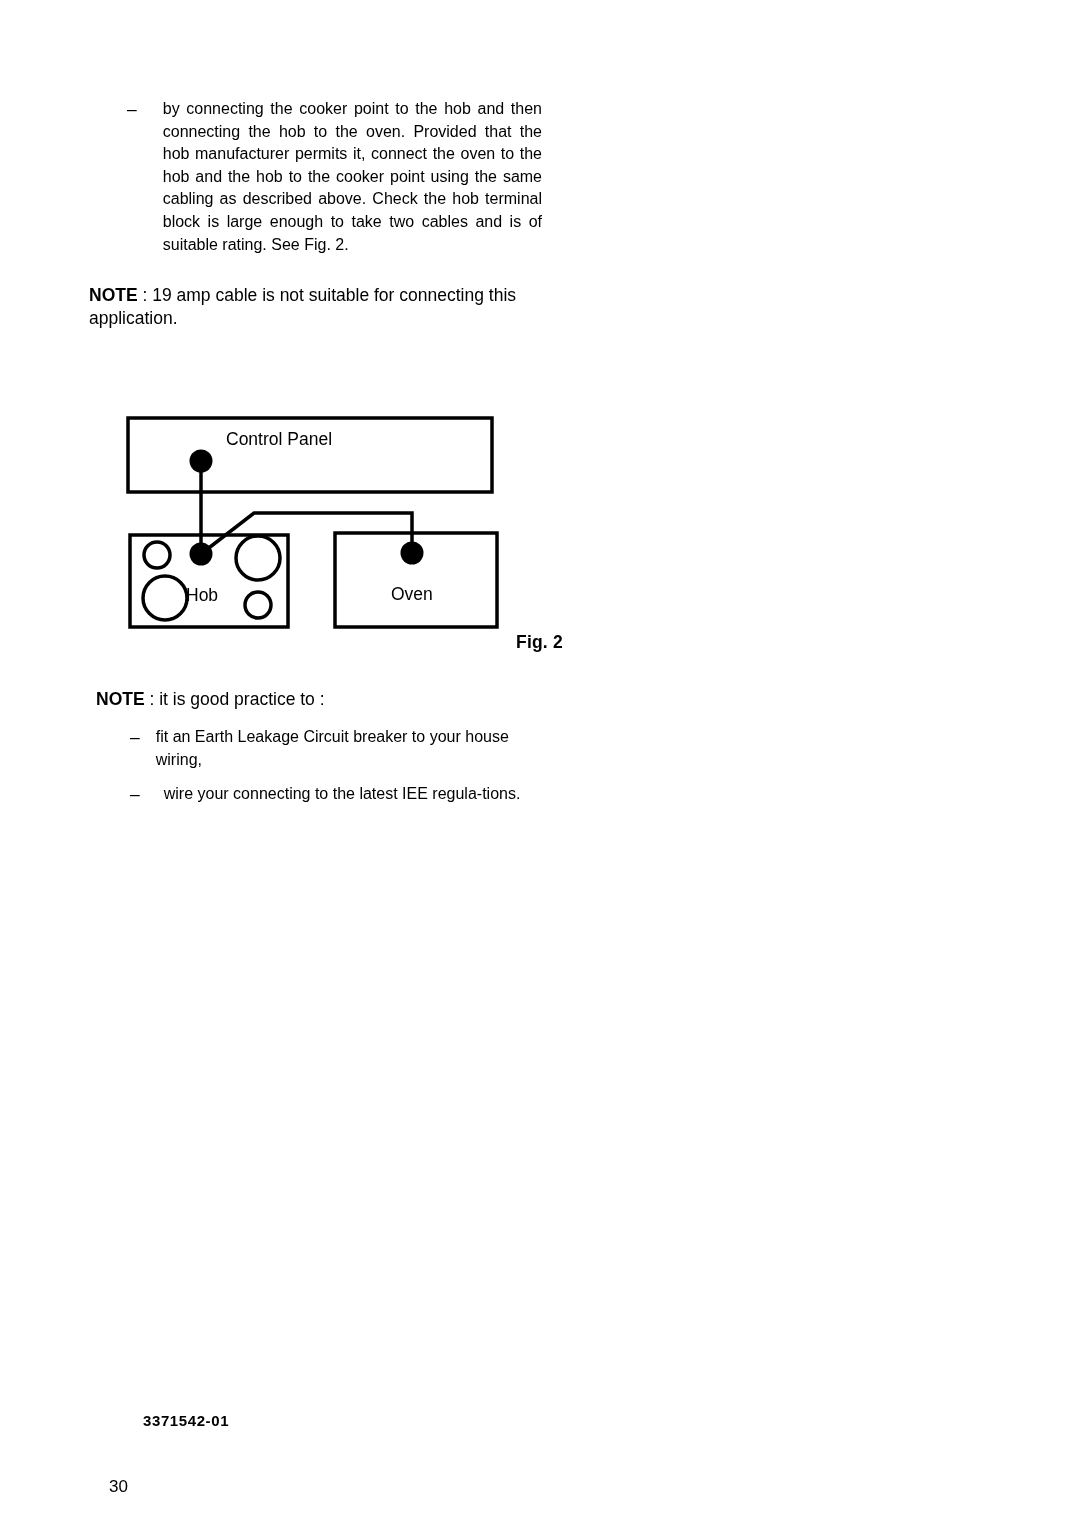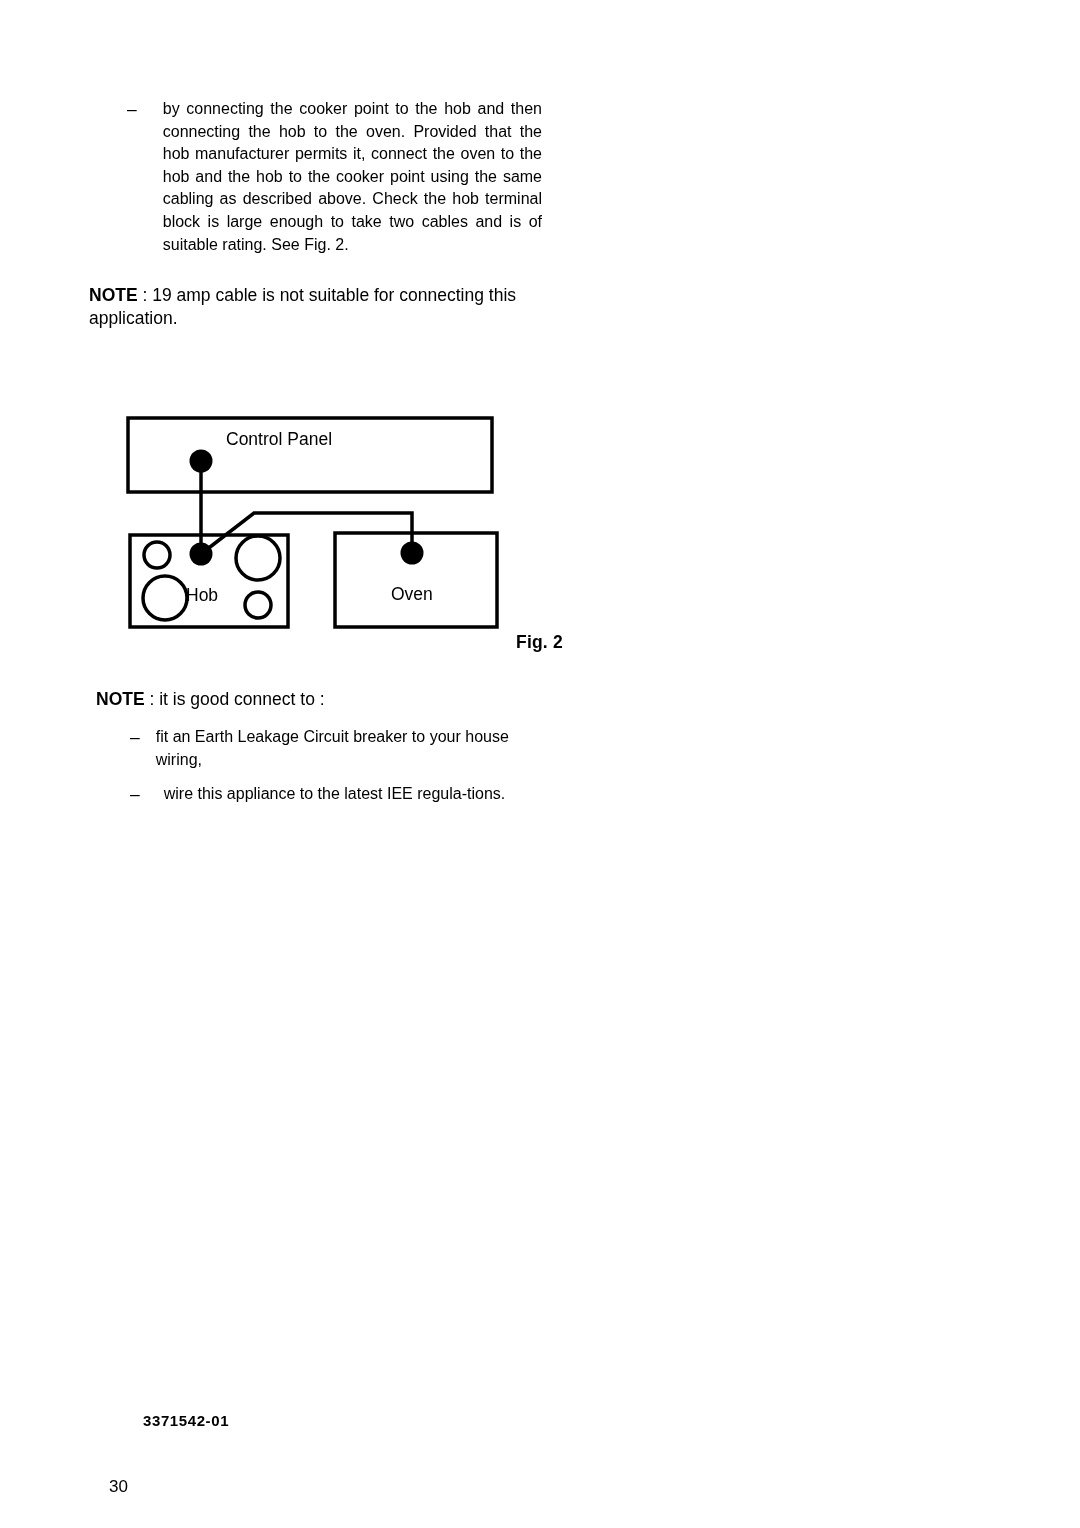--- a/index.html
+++ b/index.html
@@ -138,29 +138,29 @@
 
       <circle cx="83" cy="56" r="11.5" fill="#000000"></circle>
       <circle cx="83" cy="149" r="11.5" fill="#000000"></circle>
       <circle cx="294" cy="148" r="11.5" fill="#000000"></circle>
     </svg>
   </div>
 
   <div class="fig-caption">Fig. 2</div>
 
   <div class="note-para" style="left:96px; top:688px; width:440px;">
-    <span class="note-label">NOTE</span><span> : it is good connect to :</span>
+    <span class="note-label">NOTE</span><span> : it is good practice to :</span>
   </div>
 
   <div class="bullet-block" style="left:130px; top:726px; width:410px;">
     <span class="dash">–</span>
     <span class="bullet-text ragged" style="margin-left:16px;">fit an Earth Leakage Circuit breaker to your house wiring,</span>
   </div>
 
   <div class="bullet-block" style="left:130px; top:783px; width:400px;">
     <span class="dash">–</span>
-    <span class="bullet-text ragged" style="margin-left:24px;">wire this appliance to the latest IEE regula-tions.</span>
+    <span class="bullet-text ragged" style="margin-left:24px;">wire your connecting to the latest IEE regula-tions.</span>
   </div>
 
   <div class="part-number">3371542-01</div>
   <div class="page-number">30</div>
 
 </div>
 
 </body></html>

